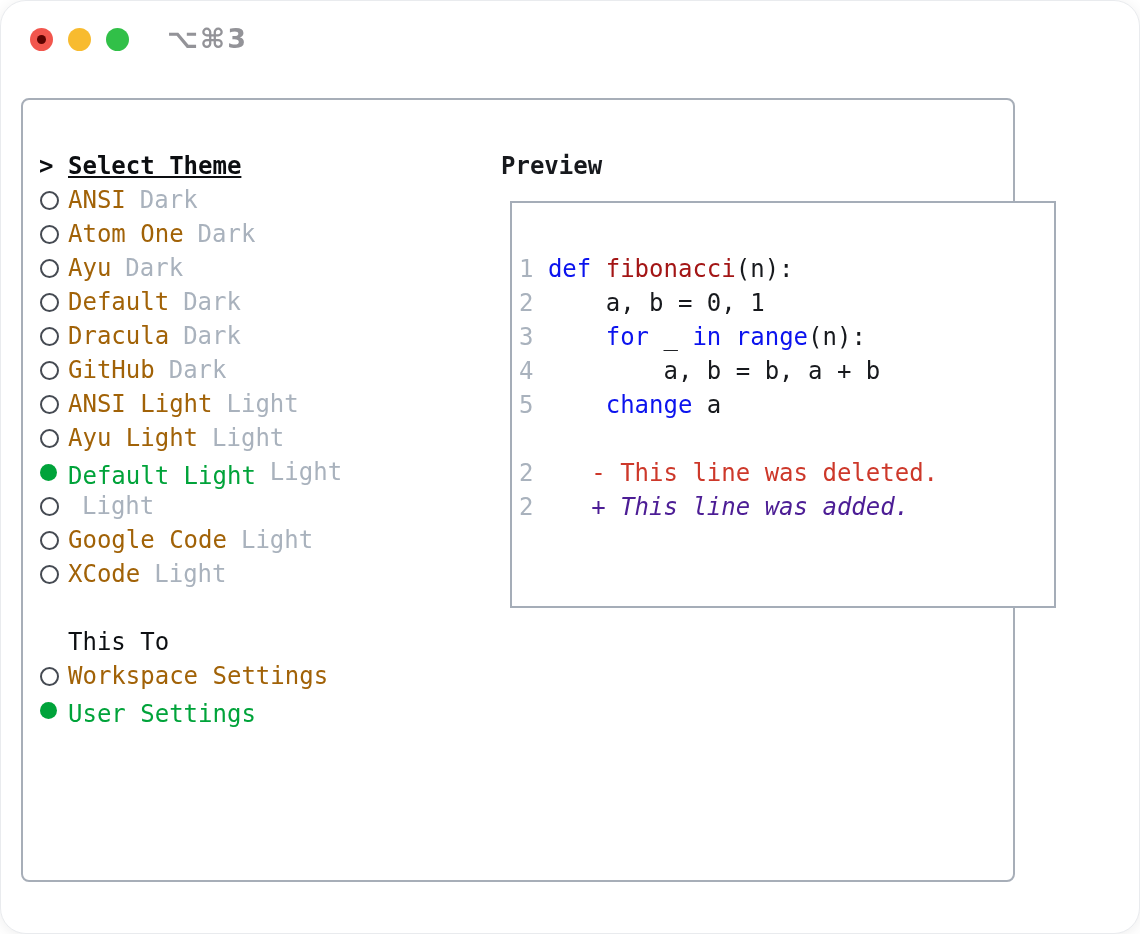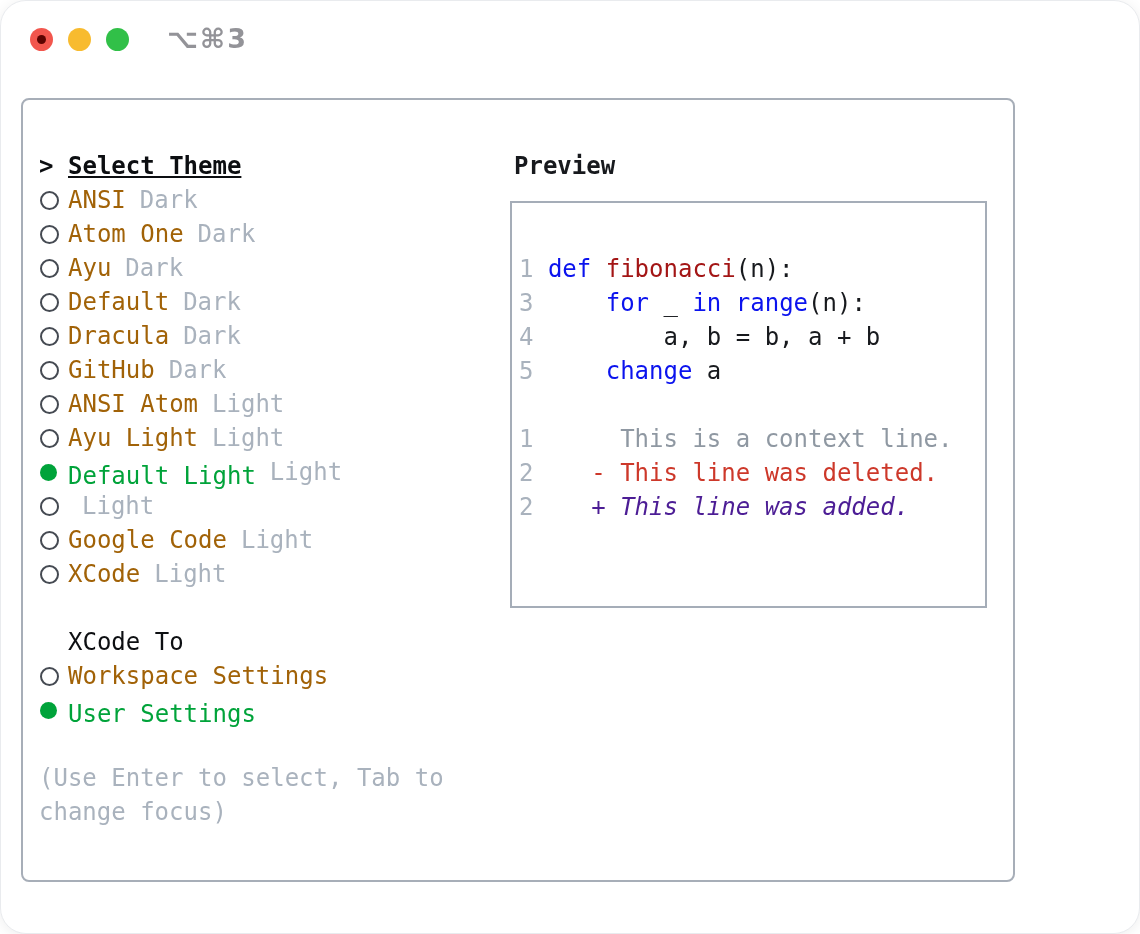--- a/index.html
+++ b/index.html
@@ -32,23 +32,23 @@
   .circle{width:15px;height:15px;border:2px solid #454a52;border-radius:50%;margin-left:1px;box-sizing:content-box;background:transparent;}
   .circle.filled{width:17px;height:17px;border:none;background:#00a33a;margin-left:1px;}
   .hdr-label{font-weight:700;color:#0c0e11;text-decoration:underline;}
   .tname{color:#a16207;}
   .tname.sel{color:#00a33a;margin-top:8px;}
   .tvariant{color:#a9b2bd;margin-left:14px;}
   .apply-header{margin-top:34px;}
   .apply-header .row-pad{padding-left:29px;color:#0d0f12;}
   .help{margin-top:34px;color:#a9b2bd;font-size:24px;line-height:34px;}
   
-  .preview-heading{position:absolute;left:478px;top:49px;height:34px;line-height:34px;font-size:24px;font-weight:700;color:#17191d;margin-left:13px;}
+  .preview-heading{position:absolute;left:478px;top:49px;height:34px;line-height:34px;font-size:24px;font-weight:700;color:#17191d;}
   .preview-box{
-    position:absolute;left:487px;top:101px;width:477px;height:407px;
+    position:absolute;left:487px;top:101px;width:546px;height:407px;
     box-sizing:border-box;border:2px solid #a5adb8;background:#ffffff;
   }
   .code{position:absolute;left:7px;top:49px;font-size:24px;}
   .cl{white-space:pre;height:34px;line-height:34px;}
   .gut{color:#a9b2bd;}
   .kw{color:#0b13ee;}
   .fn{color:#a31515;}
   .pl{color:#17191d;}
   .ctx{color:#8f98a2;}
   .del{color:#cd382a;margin-top:32px;}
@@ -118,21 +118,21 @@
             <span class="marker">
               <span class="circle"></span>
             </span>
             <span class="tname">GitHub</span>
             <span class="tvariant">Dark</span>
           </div>
           <div class="row">
             <span class="marker">
               <span class="circle"></span>
             </span>
-            <span class="tname">ANSI Atom</span>
+            <span class="tname">ANSI Light</span>
             <span class="tvariant">Light</span>
           </div>
           <div class="row">
             <span class="marker">
               <span class="circle"></span>
             </span>
             <span class="tname">Ayu Light</span>
             <span class="tvariant">Light</span>
           </div>
           <div class="row">
@@ -158,53 +158,49 @@
           <div class="row">
             <span class="marker">
               <span class="circle"></span>
             </span>
             <span class="tname">XCode</span>
             <span class="tvariant">Light</span>
           </div>
         </div>
 
       <div class="apply-header">
-        <div class="row row-pad" style="padding-left:29px;color:#0d0f12;">XCode To</div>
+        <div class="row row-pad" style="padding-left:29px;color:#0d0f12;">This To</div>
       </div>
 
       <div>
           <div class="row">
             <span class="marker">
               <span class="circle"></span>
             </span>
             <span class="tname">Workspace Settings</span>
           </div>
           <div class="row">
             <span class="marker">
               <span class="circle filled"></span>
             </span>
             <span class="tname sel">User Settings</span>
           </div>
         </div>
 
-      <div class="help">
-        <div>(Use Enter to select, Tab to</div>
-        <div>change focus)</div>
-      </div>
     </div>
 
     <div class="preview-heading">Preview</div>
 
     <div class="preview-box">
       <div class="code">
           <div class="cl"><span class="gut">1 </span><span class="kw">def</span><span class="pl"> </span><span class="fn">fibonacci</span><span class="pl">(n):</span></div>
+          <div class="cl"><span class="gut">2 </span><span class="pl">    a, b = 0, 1</span></div>
           <div class="cl"><span class="gut">3 </span><span class="pl">    </span><span class="kw">for</span><span class="pl"> _ </span><span class="kw">in</span><span class="pl"> </span><span class="kw">range</span><span class="pl">(n):</span></div>
           <div class="cl"><span class="gut">4 </span><span class="pl">        a, b = b, a + b</span></div>
           <div class="cl"><span class="gut">5 </span><span class="pl">    </span><span class="kw">change</span><span class="pl"> a</span></div>
           <div class="cl"><span class="gut">&nbsp; </span></div>
-          <div class="cl"><span class="gut">1 </span><span class="ctx">     This is a context line.</span></div>
           <div class="cl"><span class="gut">2 </span><span class="del">   - This line was deleted.</span></div>
           <div class="cl"><span class="gut">2 </span><span class="add">   + This line was added.</span></div>
         </div>
     </div>
 
   </div>
 </div>
 
 </body></html>

